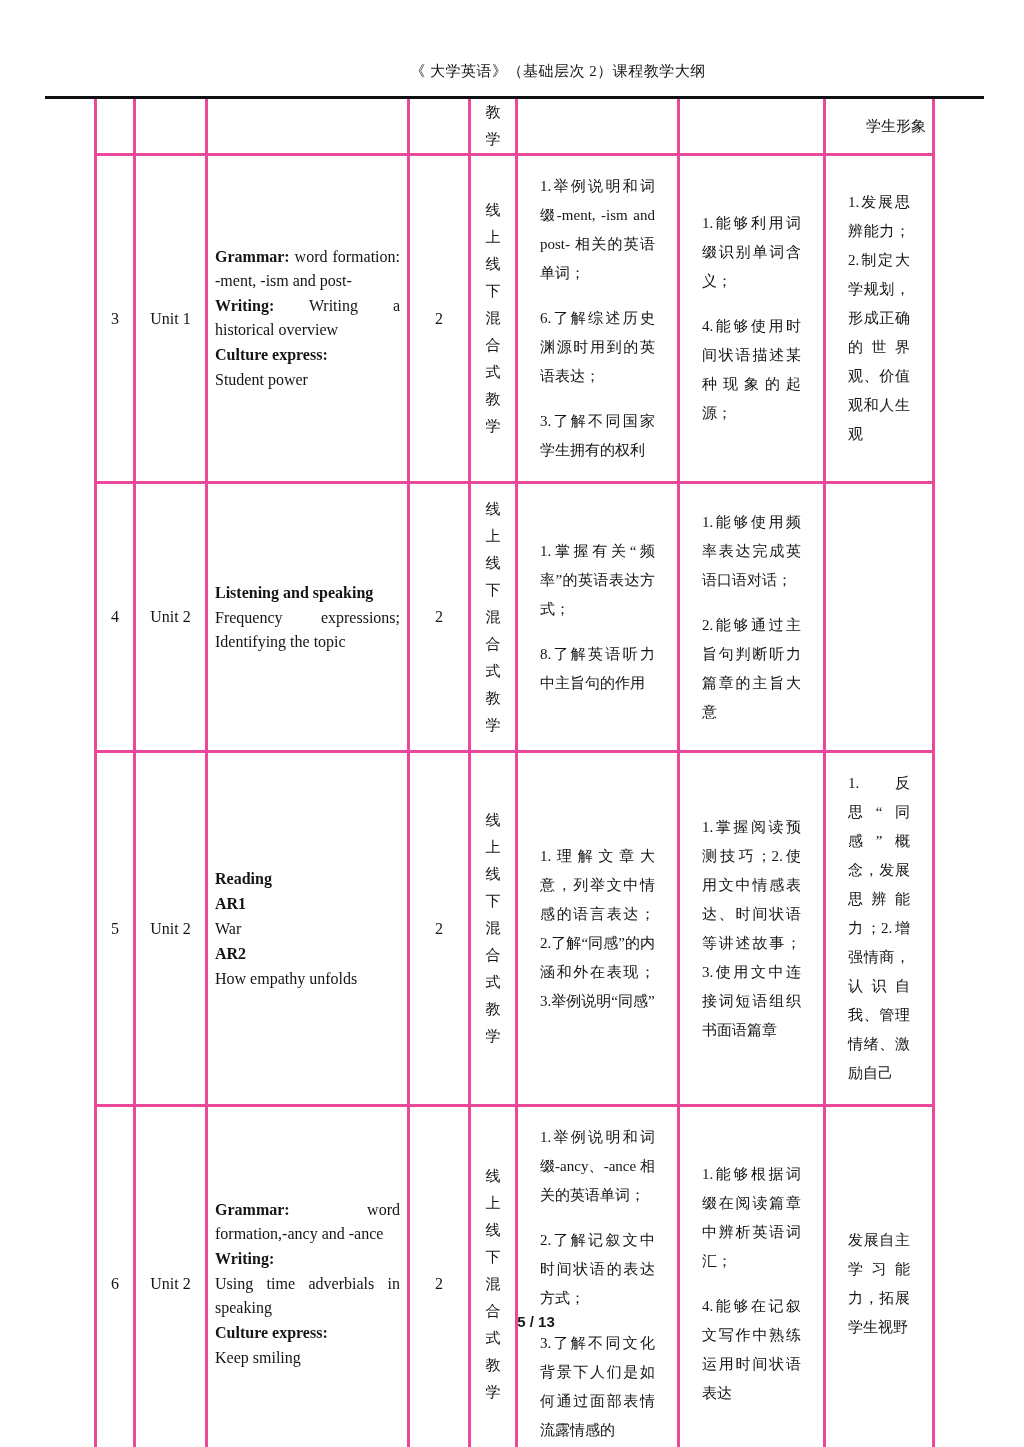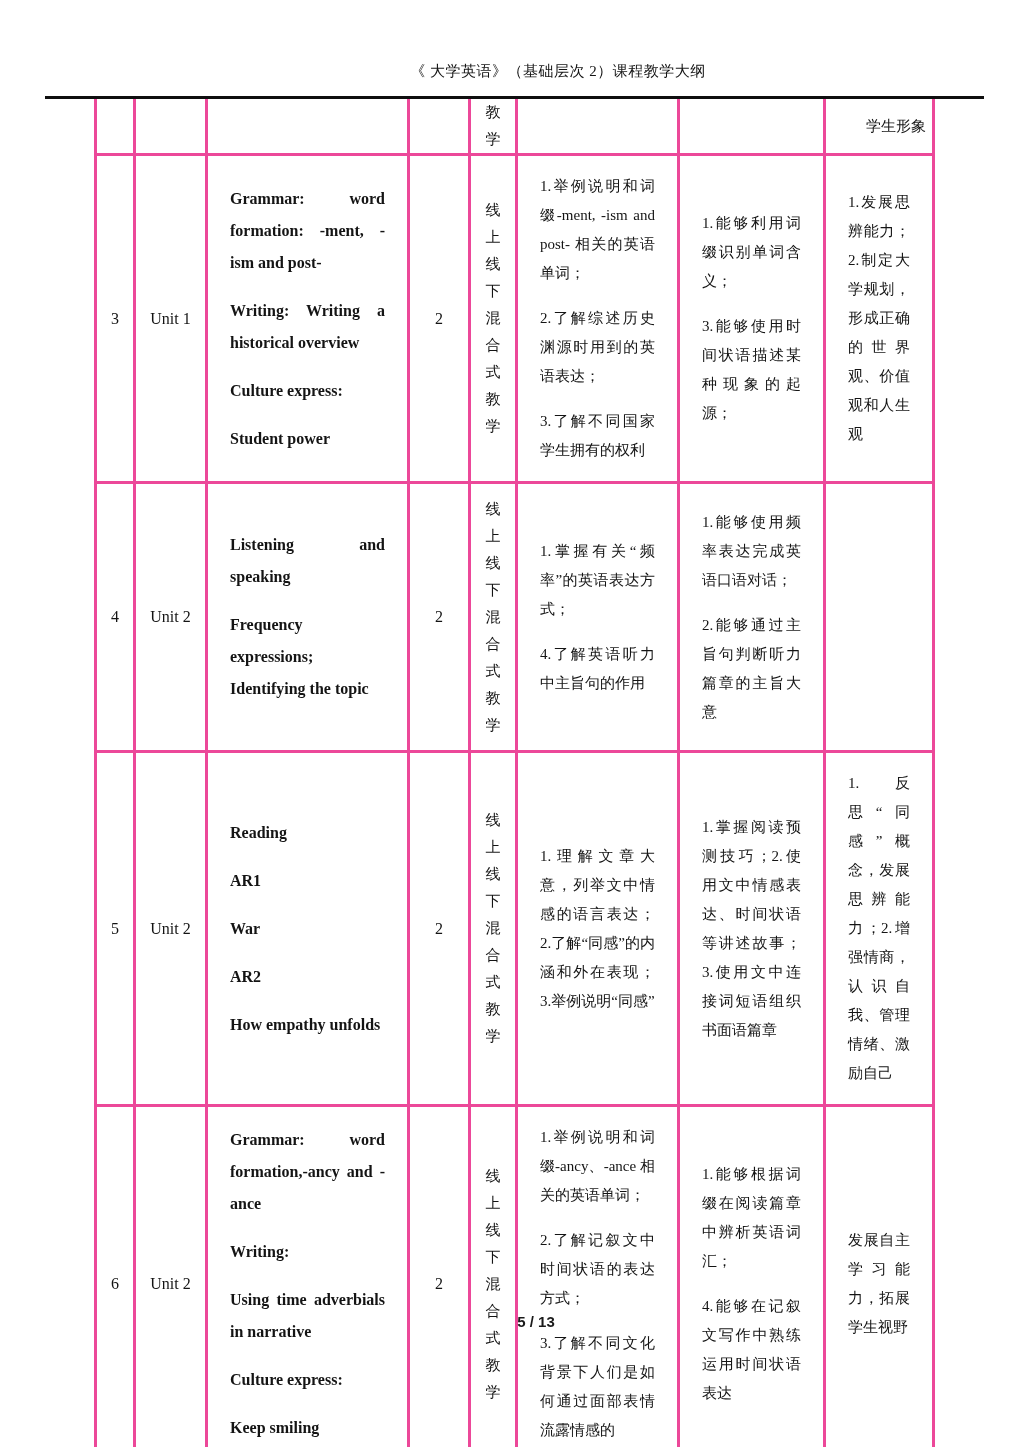--- a/index.html
+++ b/index.html
@@ -28,21 +28,21 @@
   tbody tr:nth-child(1){height:53px;}
   tbody tr:nth-child(2){height:270px;}
   tbody tr:nth-child(3){height:269px;}
   tbody tr:nth-child(4){height:295px;}
   tbody tr:nth-child(5){height:317px;}
   tr.carry td{border-top:none; border-bottom:2px solid #6f6f6f;}
   tbody tr:last-child td{border-bottom:2px solid #3f3f3f;}
 
   .c-no,.c-unit,.c-hours{text-align:center; font-size:16px;}
   .c-content{padding:0 10px;}
-  .c-content p{margin:16px; font-size:16px; line-height:32px; text-align:justify;font-weight:bold;}
+  .c-content p{margin:1px; font-size:16px; line-height:24px; text-align:justify;}
   .c-method{padding:0;}
   .vtext{
     width:16px; margin:0 auto; font-size:15px; line-height:27px;
     word-break:break-all; text-align:center;
   }
   td.zh p{margin:16px; font-size:15px; line-height:29px;
     text-align:justify; text-justify:inter-ideograph;}
   .carry-values{font-size:15px; text-align:right;}
   .footer{
     position:absolute; top:1313px; left:0; width:100%; text-align:center;
@@ -93,45 +93,45 @@
             <p><b>Writing:</b> Writing a historical overview</p>
             <p><b>Culture express:</b></p>
             <p>Student power</p>
           </td>
           <td class="c-hours">2</td>
           <td class="c-method">
             <div class="vtext">线上线下混合式教学</div>
           </td>
           <td class="zh">
             <p>1.举例说明和词缀-ment, -ism and post- 相关的英语单词；</p>
-            <p>2.了解综述历史渊源时用到的英语表达；</p>
+            <p>6.了解综述历史渊源时用到的英语表达；</p>
             <p>3.了解不同国家学生拥有的权利</p>
           </td>
           <td class="zh">
             <p>1.能够利用词缀识别单词含义；</p>
-            <p>3.能够使用时间状语描述某种现象的起源；</p>
+            <p>4.能够使用时间状语描述某种现象的起源；</p>
           </td>
           <td class="zh">
             <p>1.发展思辨能力；2.制定大学规划，形成正确的世界观、价值观和人生观</p>
           </td>
         </tr>
         <tr>
           <td class="c-no">4</td>
           <td class="c-unit">Unit 2</td>
           <td class="c-content">
             <p><b>Listening and speaking</b></p>
             <p>Frequency expressions; Identifying the topic</p>
           </td>
           <td class="c-hours">2</td>
           <td class="c-method">
             <div class="vtext">线上线下混合式教学</div>
           </td>
           <td class="zh">
             <p>1.掌握有关“频率”的英语表达方式；</p>
-            <p>4.了解英语听力中主旨句的作用</p>
+            <p>8.了解英语听力中主旨句的作用</p>
           </td>
           <td class="zh">
             <p>1.能够使用频率表达完成英语口语对话；</p>
             <p>2.能够通过主旨句判断听力篇章的主旨大意</p>
           </td>
           <td class="zh"></td>
         </tr>
         <tr>
           <td class="c-no">5</td>
           <td class="c-unit">Unit 2</td>
@@ -155,21 +155,21 @@
           <td class="zh">
             <p>1.反思“同感”概念，发展思辨能力；2.增强情商，认识自我、管理情绪、激励自己</p>
           </td>
         </tr>
         <tr>
           <td class="c-no">6</td>
           <td class="c-unit">Unit 2</td>
           <td class="c-content">
             <p><b>Grammar:</b> word formation,-ancy and -ance</p>
             <p><b>Writing:</b></p>
-            <p>Using time adverbials in narrative</p>
+            <p>Using time adverbials in speaking</p>
             <p><b>Culture express:</b></p>
             <p>Keep smiling</p>
           </td>
           <td class="c-hours">2</td>
           <td class="c-method">
             <div class="vtext">线上线下混合式教学</div>
           </td>
           <td class="zh">
             <p>1.举例说明和词缀-ancy、-ance 相关的英语单词；</p>
             <p>2.了解记叙文中时间状语的表达方式；</p>

